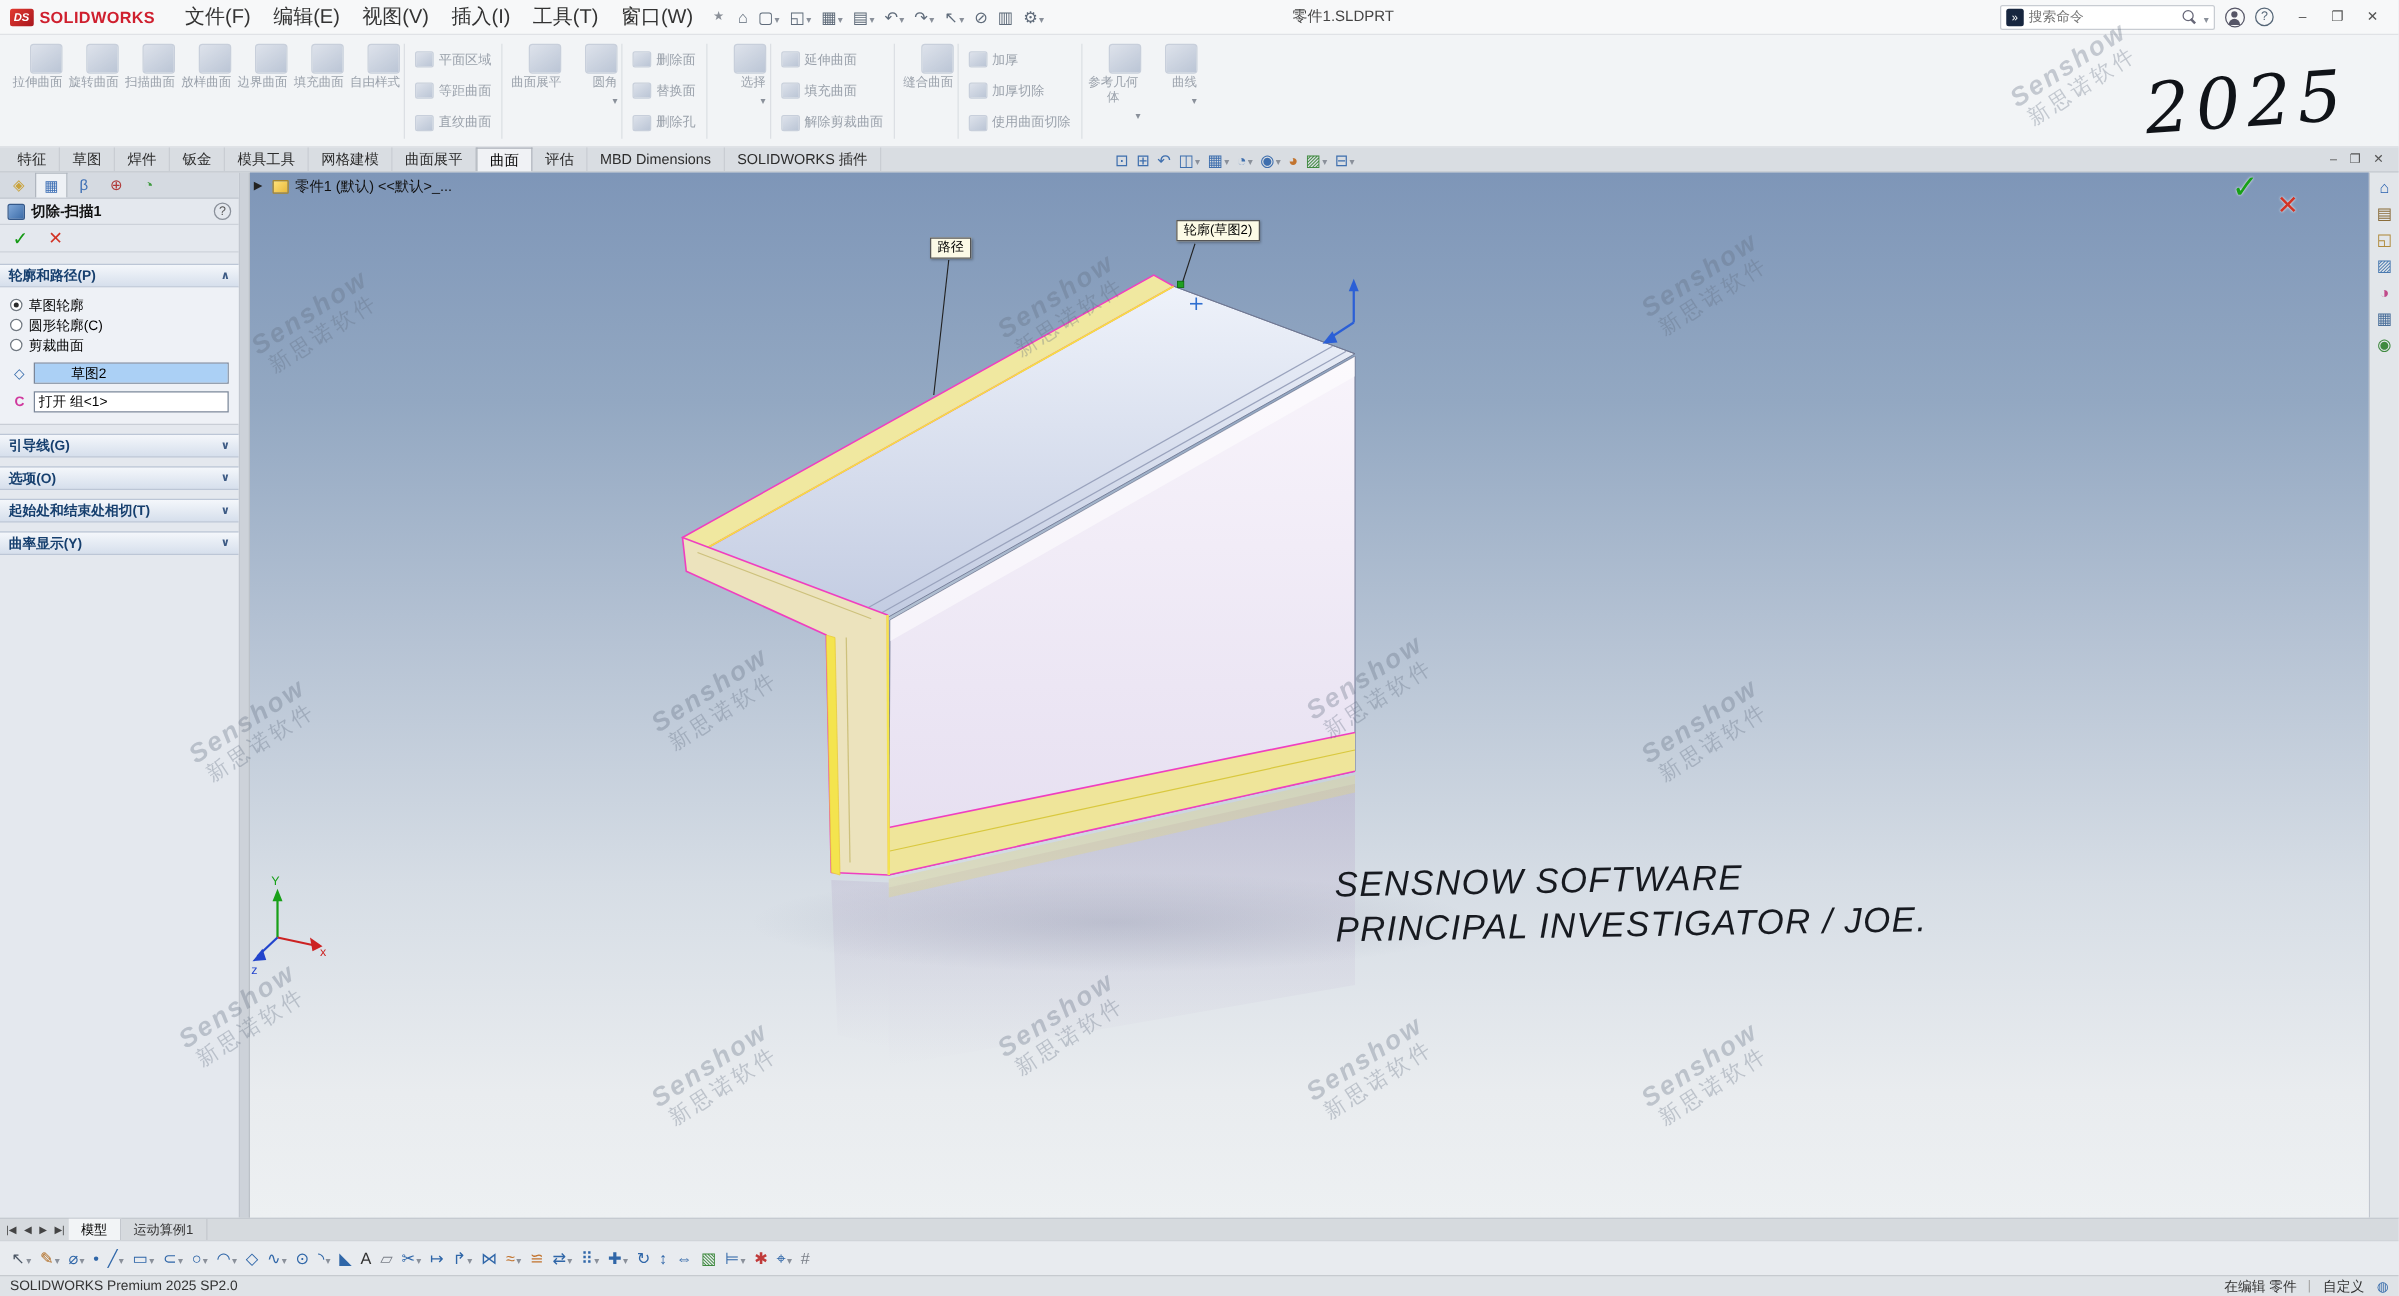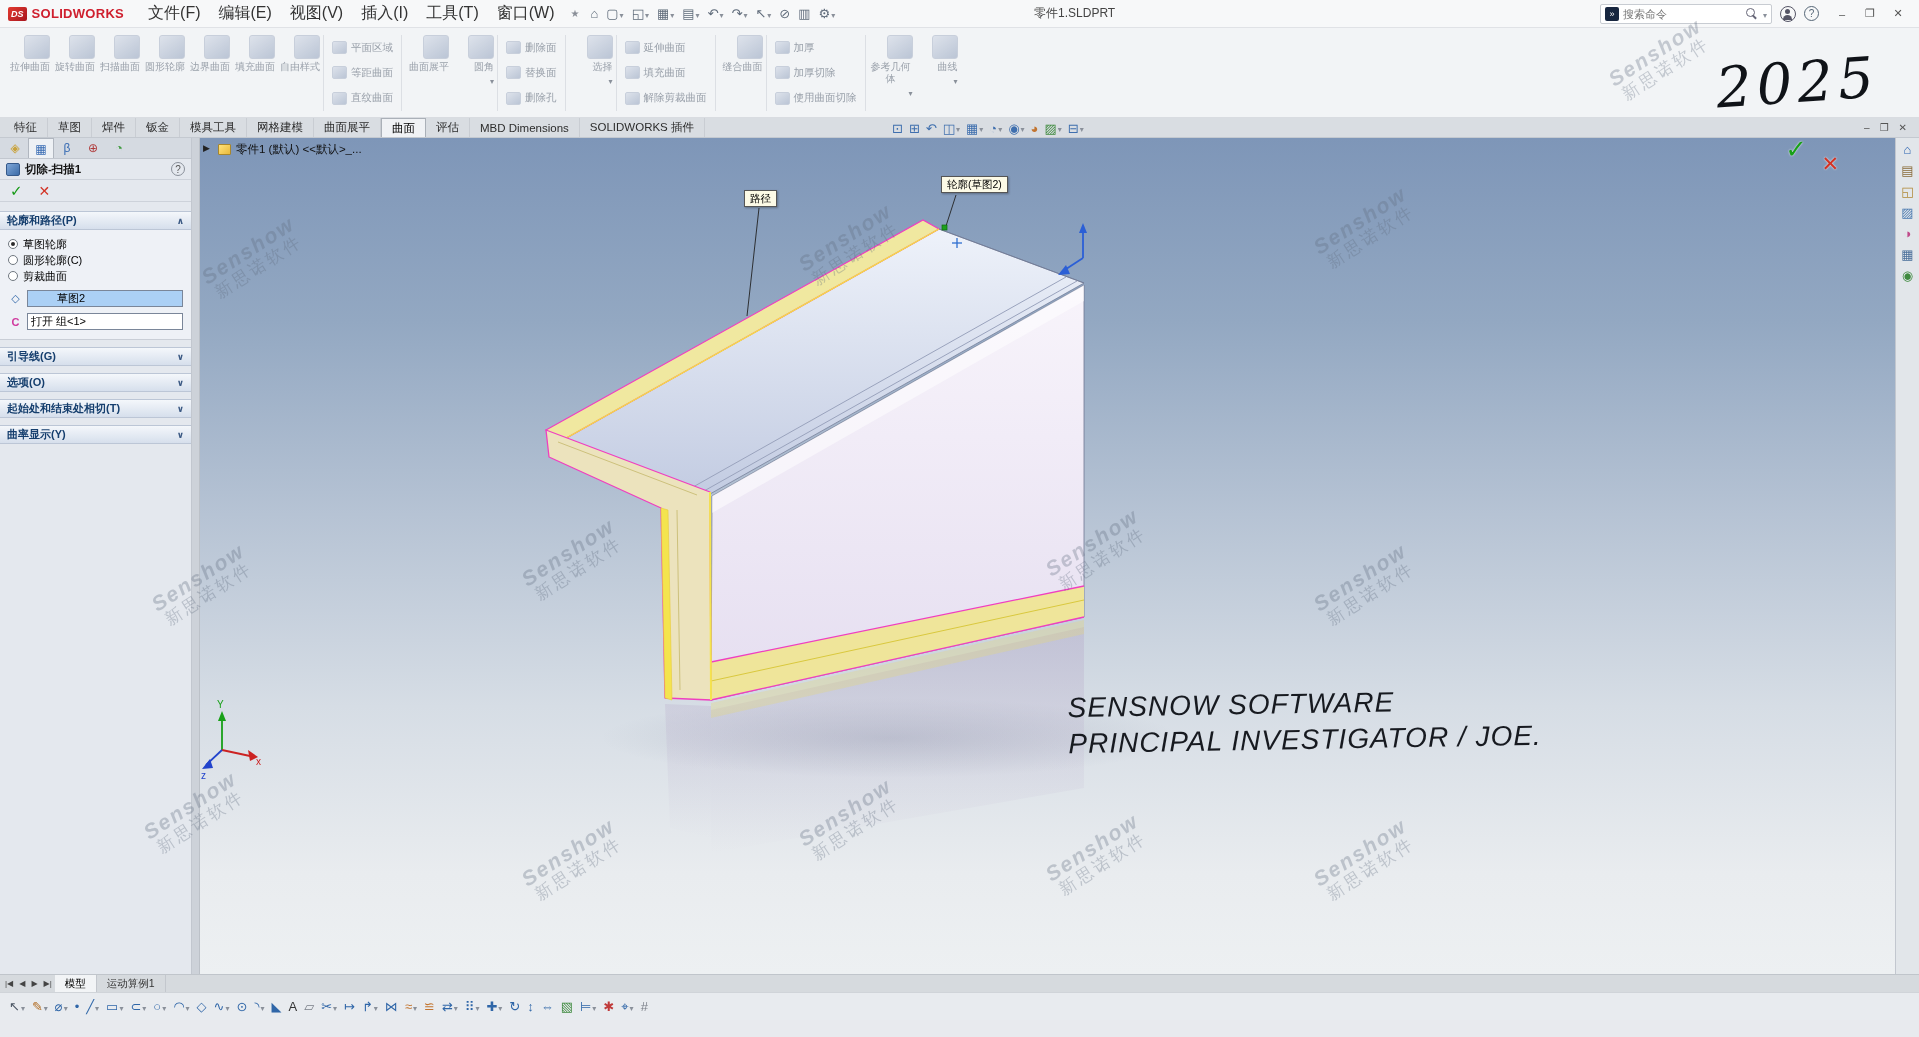--- a/index.html
+++ b/index.html
@@ -230,21 +230,21 @@
           <span class="rlabel">旋转曲面</span>
         </div>
 
         <div class="rlarge">
           <span class="chip"></span>
           <span class="rlabel">扫描曲面</span>
         </div>
 
         <div class="rlarge">
           <span class="chip"></span>
-          <span class="rlabel">圆形轮廓</span>
+          <span class="rlabel">放样曲面</span>
         </div>
 
         <div class="rlarge">
           <span class="chip"></span>
           <span class="rlabel">边界曲面</span>
         </div>
 
         <div class="rlarge">
           <span class="chip"></span>
           <span class="rlabel">填充曲面</span>
@@ -835,20 +835,28 @@
         <span class="skglyph" style="color: rgb(47, 102, 168);">⌖</span>
         <span class="dd"></span>
       </span>
 
       <span class="skbtn">
         <span class="skglyph" style="color: rgb(122, 127, 136);">#</span>
       </span>
 
   </div>
 
+  <footer class="statusbar">
+    <span>SOLIDWORKS Premium 2025 SP2.0</span>
+    <span class="flexfill"></span>
+    <span>在编辑 零件</span>
+    <span class="status-sep"></span>
+    <span>自定义</span>
+    <span class="status-globe">◍</span>
+  </footer>
 
   <div class="watermarks">
     <div class="wm" style="left:1585px;top:40px;">
         <span class="wm1">Senshow</span>
         <span class="wm2">新思诺软件</span>
       </div>
     <div class="wm" style="left:178px;top:238px;">
         <span class="wm1">Senshow</span>
         <span class="wm2">新思诺软件</span>
       </div>

